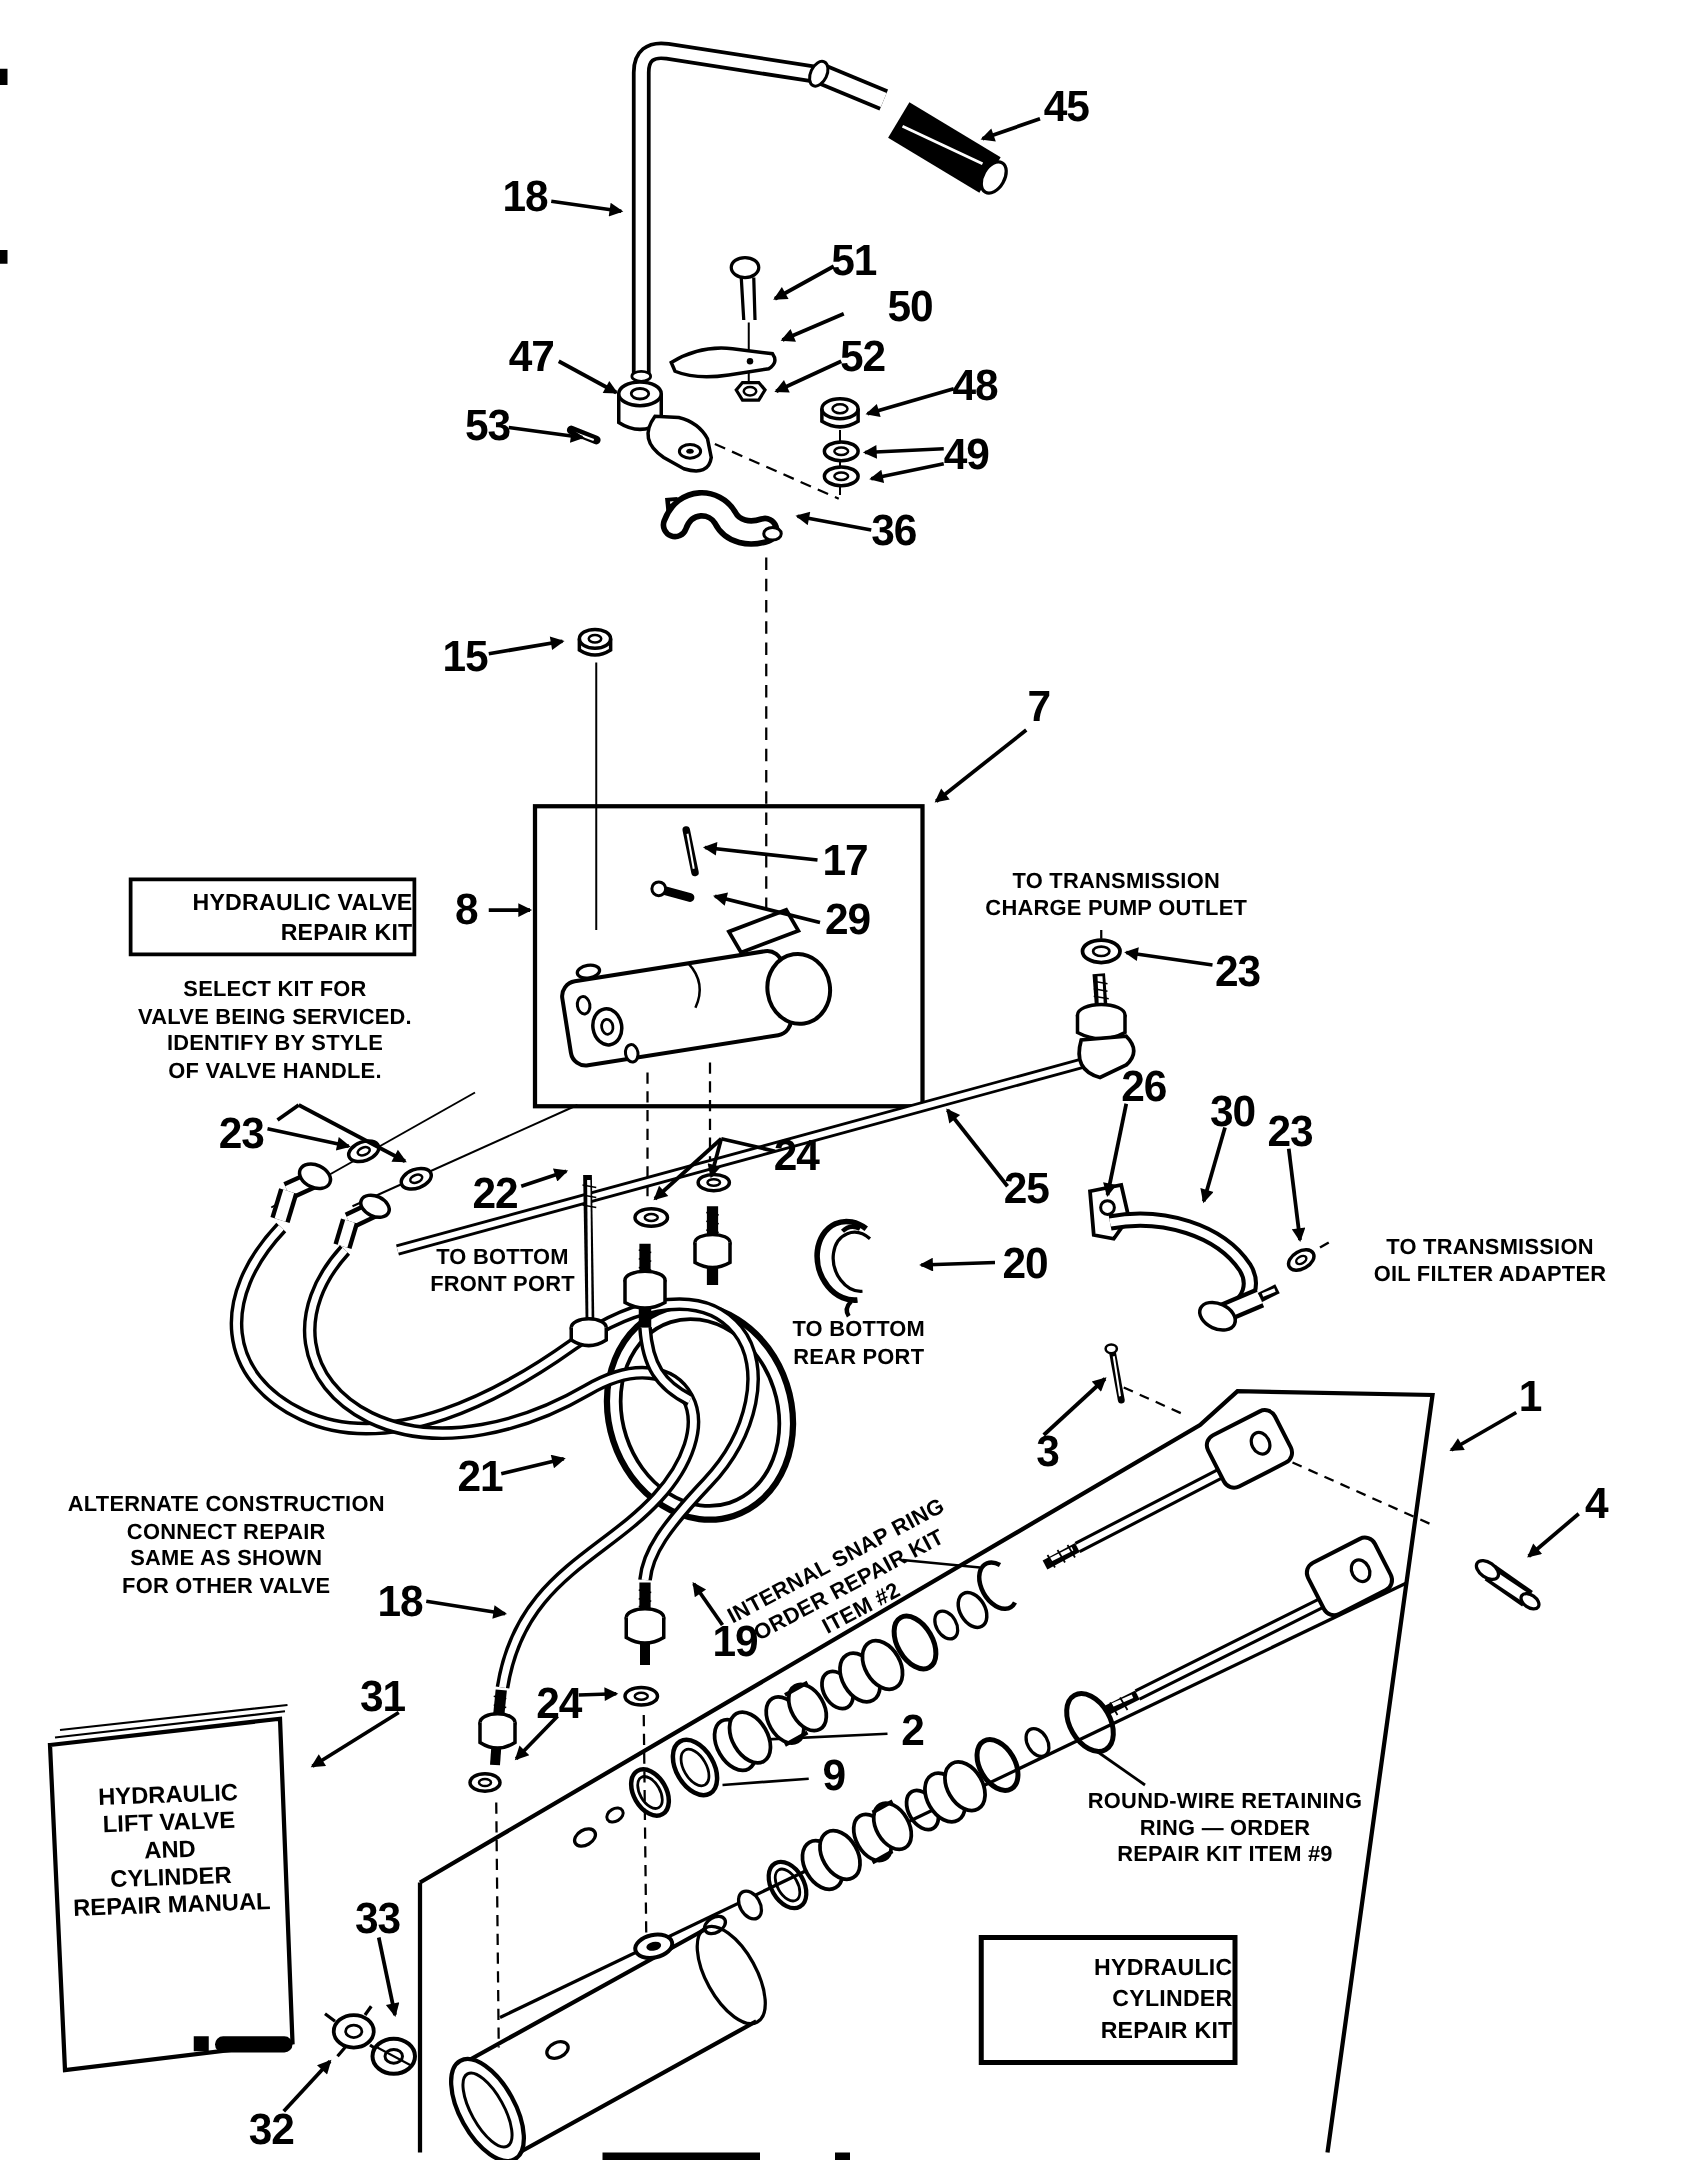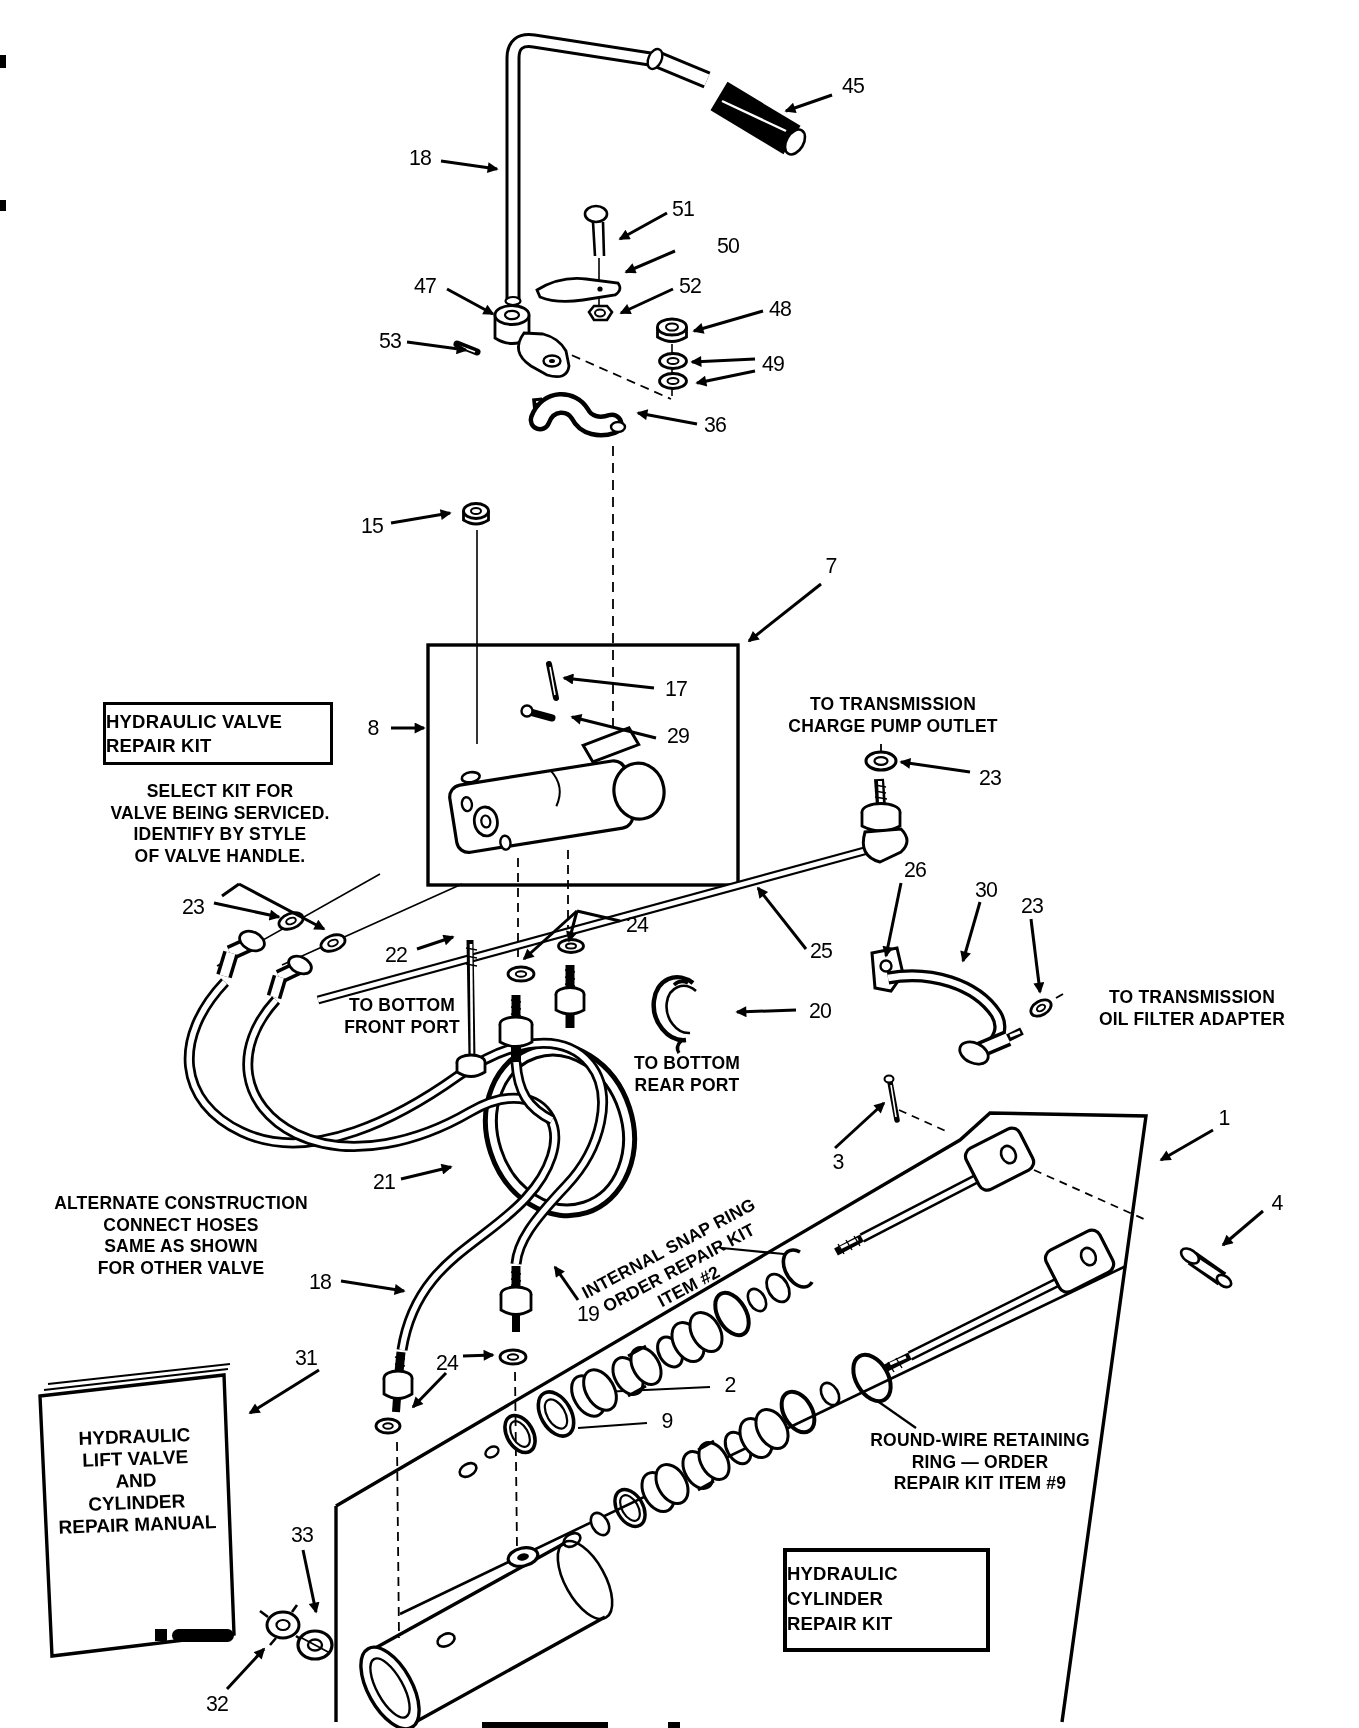--- a/index.html
+++ b/index.html
@@ -1,22 +1,22 @@
 <!DOCTYPE html>
 <html><head>
 <meta charset="utf-8">
 <style>
   html,body{margin:0;padding:0;background:#fff}
   body{width:1359px;height:1728px;overflow:hidden}
   .stage{position:relative;width:1359px;height:1728px;font-family:"Liberation Sans",sans-serif;color:#000;background:#fff}
   .stage svg{position:absolute;left:0;top:0}
-  .callout{position:absolute;transform:translate(-50%,-50%) scaleX(.97);font-weight:normal;font-size:22px;letter-spacing:-1px;white-space:nowrap}
+  .callout{position:absolute;transform:translate(-50%,-50%) scaleX(.97);font-weight:bold;font-size:35px;letter-spacing:-1px;white-space:nowrap}
   .note{position:absolute;transform:translateX(-50%);font-weight:bold;font-size:17.5px;line-height:21.5px;text-align:center;letter-spacing:.2px;white-space:nowrap}
   .note.rot{transform:translate(-50%,-50%) rotate(-28deg)}
-  .kitbox{position:absolute;border:4px solid #000;background:#fff;text-align:left;font-weight:bold;letter-spacing:.2px}
+  .kitbox{position:absolute;border:4px solid #000;background:#fff;text-align:right;font-weight:bold;letter-spacing:.2px}
   .kitbox.valve{left:103px;top:702px;width:224px;height:52px;font-size:18.5px;line-height:24px;padding-top:5px;border-width:3.5px}
   .kitbox.cyl{left:783px;top:1548px;width:199px;height:87px;font-size:18.5px;line-height:25px;padding-top:9px}
   .booktext{position:absolute;left:136px;top:1426px;transform:translateX(-50%) rotate(-2deg);font-weight:bold;font-size:19px;line-height:22px;text-align:center;white-space:nowrap}
 </style>
 </head>
 <body>
 
 <div class="stage">
 
 <svg width="1359" height="1728" viewBox="0 0 1359 1728">
@@ -460,21 +460,21 @@
   <div>OIL FILTER ADAPTER</div>
 </div>
 <div class="note" style="left:220px;top:781px">
   <div>SELECT KIT FOR</div>
   <div>VALVE BEING SERVICED.</div>
   <div>IDENTIFY BY STYLE</div>
   <div>OF VALVE HANDLE.</div>
 </div>
 <div class="note" style="left:181px;top:1193px">
   <div>ALTERNATE CONSTRUCTION</div>
-  <div>CONNECT HOSES</div>
+  <div>CONNECT REPAIR</div>
   <div>SAME AS SHOWN</div>
   <div>FOR OTHER VALVE</div>
 </div>
 <div class="note rot" style="left:679px;top:1268px">
   <div>INTERNAL SNAP RING</div>
   <div>ORDER REPAIR KIT</div>
   <div>ITEM #2</div>
 </div>
 <div class="note" style="left:980px;top:1430px">
   <div>ROUND-WIRE RETAINING</div>

